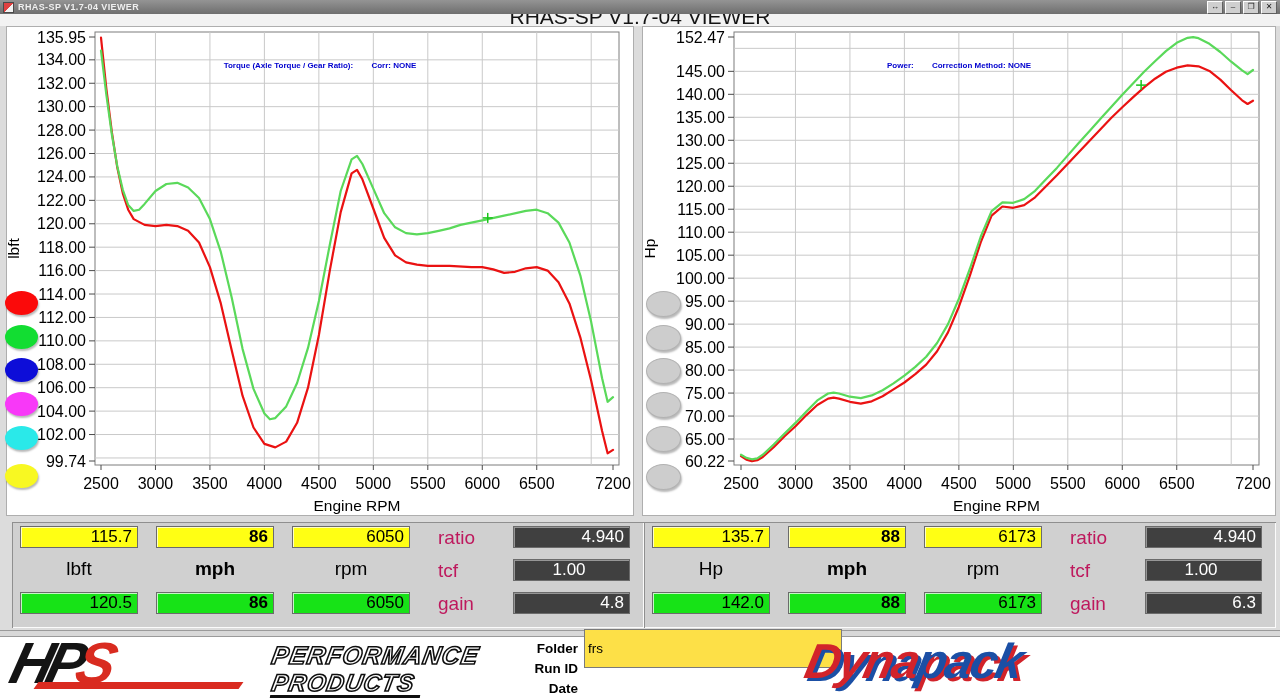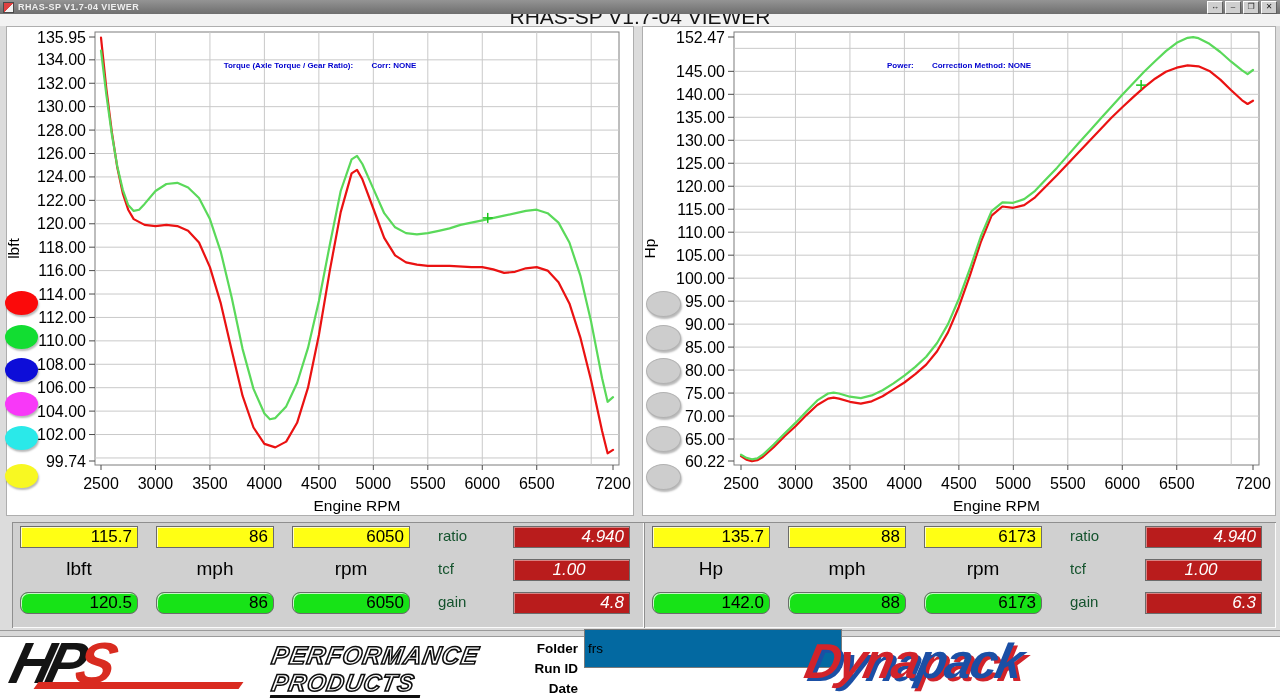--- a/index.html
+++ b/index.html
@@ -42,25 +42,25 @@
 
   
   .data-panel{position:absolute;top:522px;width:632px;height:106px;background:#d0d0d0;
               box-shadow:inset 1px 1px 0 #8f8f8f, inset -1px -1px 0 #fbfbfb;z-index:1;}
   #dp-left{left:12px;} #dp-right{left:644px;}
   .vbox{position:absolute;height:22px;border:1px solid #6b6b6b;box-sizing:border-box;
         box-shadow:inset 1px 1px 0 rgba(255,255,255,.75);
         font-size:17px;line-height:20px;text-align:right;padding-right:5px;color:#000;}
   .vbox.yellow{background:#ffff14;}
   .vbox.green{background:#17e317;}
-  .vbox.blue{background:#b91c1c;color:#ffffff;box-shadow:inset 1px 1px 0 rgba(255,255,255,.45);font-style:italic;}
-  .c1{left:8px;width:118px;} .c2{left:144px;width:118px;} .c3{left:280px;width:118px;}
-  .row-top{top:4px;} .row-bot{top:70px;border-radius:8px;}
+  .vbox.blue{background:#404040;color:#ffffff;box-shadow:inset 1px 1px 0 rgba(255,255,255,.45);}
+  .c1{left:8px;width:118px;} .c2{left:144px;width:118px;font-weight:bold;} .c3{left:280px;width:118px;}
+  .row-top{top:4px;} .row-bot{top:70px;}
   .unit{position:absolute;top:36px;width:118px;text-align:center;font-size:19px;color:#000;}
-  .side-label{position:absolute;left:426px;font-size:15px;color:#14532d;}
+  .side-label{position:absolute;left:426px;font-size:19px;color:#be185d;}
   .sb{left:501px;width:117px;}
   .sr1{top:4px;} .sr2{top:37px;text-align:center;} .sr3{top:70px;}
   .slr1{top:5px;} .slr2{top:38px;} .slr3{top:71px;}
 
   .bottom-strip{position:absolute;top:630px;left:0;width:1280px;height:5px;background:#d8d8d8;
                 border-top:1px solid #9a9a9a;border-bottom:1px solid #9a9a9a;}
   .footer{position:absolute;top:637px;left:0;width:1280px;height:62px;background:#ffffff;}
 
   
   .hps-logo{position:absolute;left:10px;top:-4px;width:250px;height:64px;}
@@ -74,21 +74,21 @@
   .prod{position:absolute;left:272px;top:32px;font-style:italic;font-weight:900;font-size:24px;
         color:#ffffff;-webkit-text-stroke:1.6px #0f0f0f;transform:skewX(-10deg);letter-spacing:1px;}
   .prod-bar{position:absolute;left:270px;top:58px;width:150px;height:3px;background:#0f0f0f;
             transform:skewX(-10deg);}
 
   
   .run-fields{position:absolute;left:498px;top:2px;}
   .fr{display:flex;align-items:center;height:19px;margin-bottom:1px;}
   .fr label{width:80px;text-align:right;font-weight:bold;font-size:13.5px;padding-right:6px;color:#000;}
   .fr input{width:250px;height:15px;border:1px solid #7a7a7a;font-size:13.5px;
-            font-family:"Liberation Sans",sans-serif;padding:11px 3px;background:#0369a1;color:#000;}
+            font-family:"Liberation Sans",sans-serif;padding:11px 3px;background:#fde047;color:#000;}
 
   
   .dyna{position:absolute;left:806px;top:-2px;width:470px;height:64px;}
   .dyna-text{font-size:49px;font-weight:900;font-style:italic;letter-spacing:-2px;
              transform:skewX(-12deg);line-height:52px;white-space:nowrap;}
   .dyna1{color:#d2232a;text-shadow:4px 3px 0 #1b4fa5;}
   .dyna2{color:#1b4fa5;text-shadow:4px 3px 0 #d2232a;}
   .dyna-sub{position:absolute;top:48px;left:60px;width:396px;display:flex;justify-content:space-between;
             font-size:12.5px;font-weight:bold;color:#1b4fa5;letter-spacing:7px;}
 </style>

